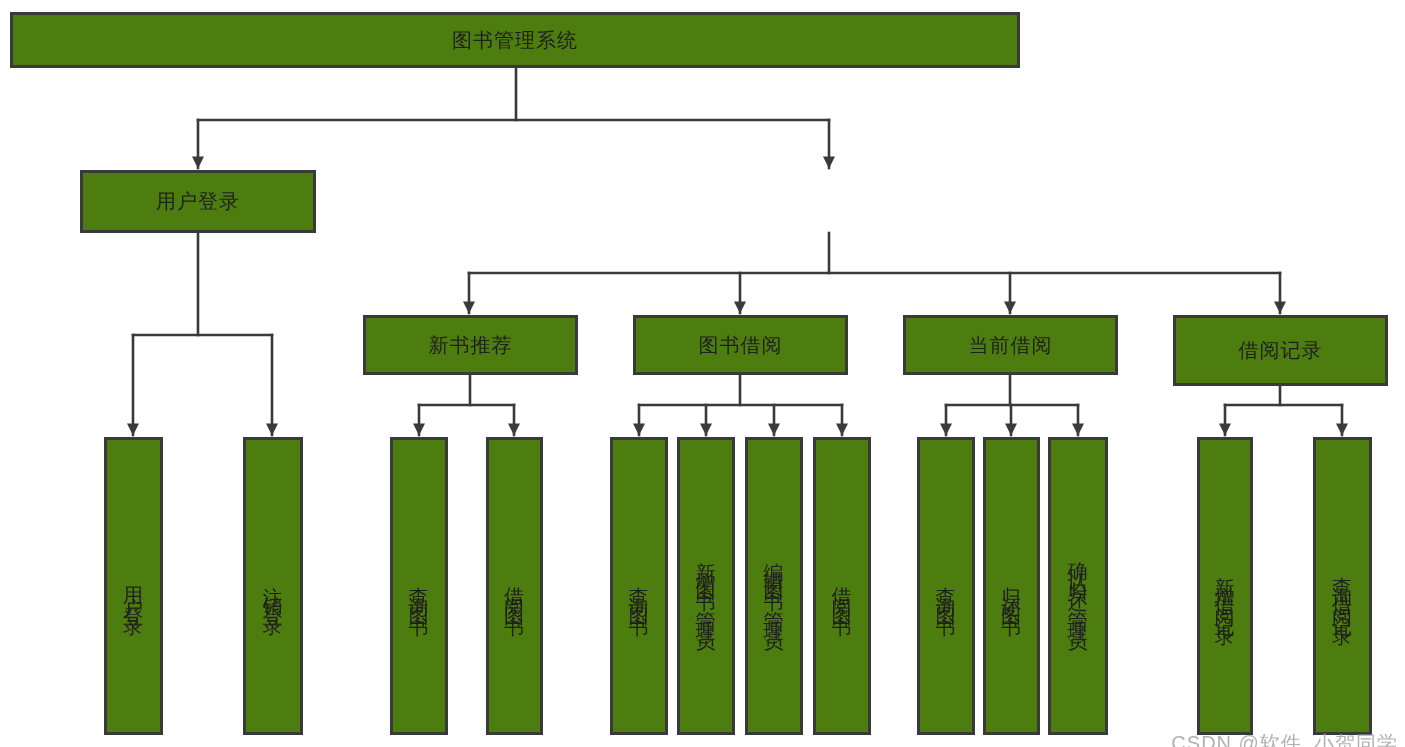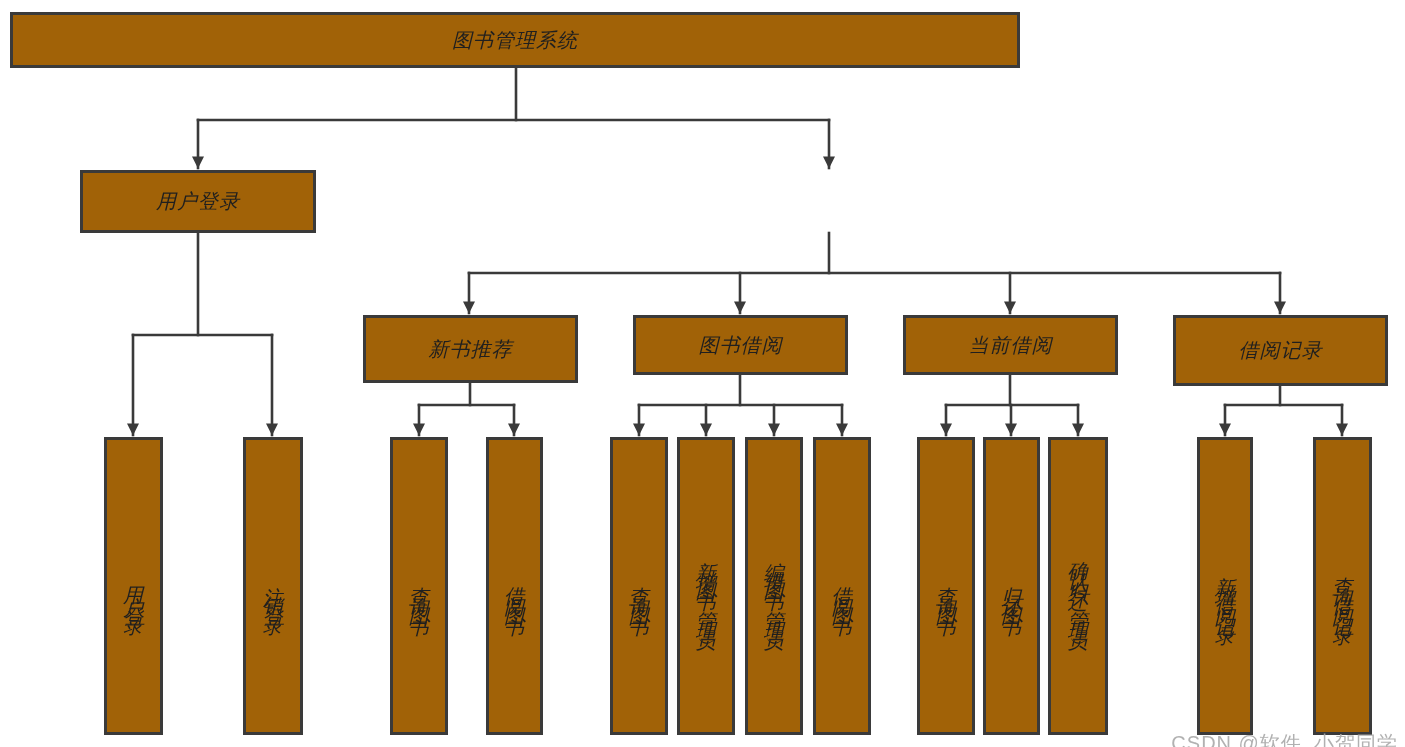--- a/index.html
+++ b/index.html
@@ -21,29 +21,28 @@
     background: var(--background);
   }
   #connectors {
     position: absolute; left: 0; top: 0;
     width: 1405px; height: 747px;
     color: var(--border);
   }
   .node {
     position: absolute;
     border: 3px solid var(--border);
-    background: #a16207;
+    background: #4d7c0f;
     display: flex;
     align-items: center;
     justify-content: center;
     color: var(--text);
     font-size: 20px;
     letter-spacing: 1px;
     text-align: center;
-    font-style: italic;
   }
   .vnode .vtext {
     writing-mode: vertical-rl;
     text-orientation: mixed;
     letter-spacing: 10px;
     line-height: 1;
     padding-top: 10px;
   }
   .watermark {
     position: absolute;
@@ -114,21 +113,21 @@
   </svg>
 
   <div class="node" style="left:10px; top:12px; width:1010px; height:56px">
     <span>图书管理系统</span>
   </div>
 
   <div class="node" style="left:80px; top:170px; width:236px; height:63px">
     <span>用户登录</span>
   </div>
 
-  <div class="node" style="left:363px; top:315px; width:215px; height:68px">
+  <div class="node" style="left:363px; top:315px; width:215px; height:60px">
     <span>新书推荐</span>
   </div>
   <div class="node" style="left:903px; top:315px; width:215px; height:60px">
     <span>当前借阅</span>
   </div>
   <div class="node" style="left:633px; top:315px; width:215px; height:60px">
     <span>图书借阅</span>
   </div>
   <div class="node" style="left:1173px; top:315px; width:215px; height:71px">
     <span>借阅记录</span>

